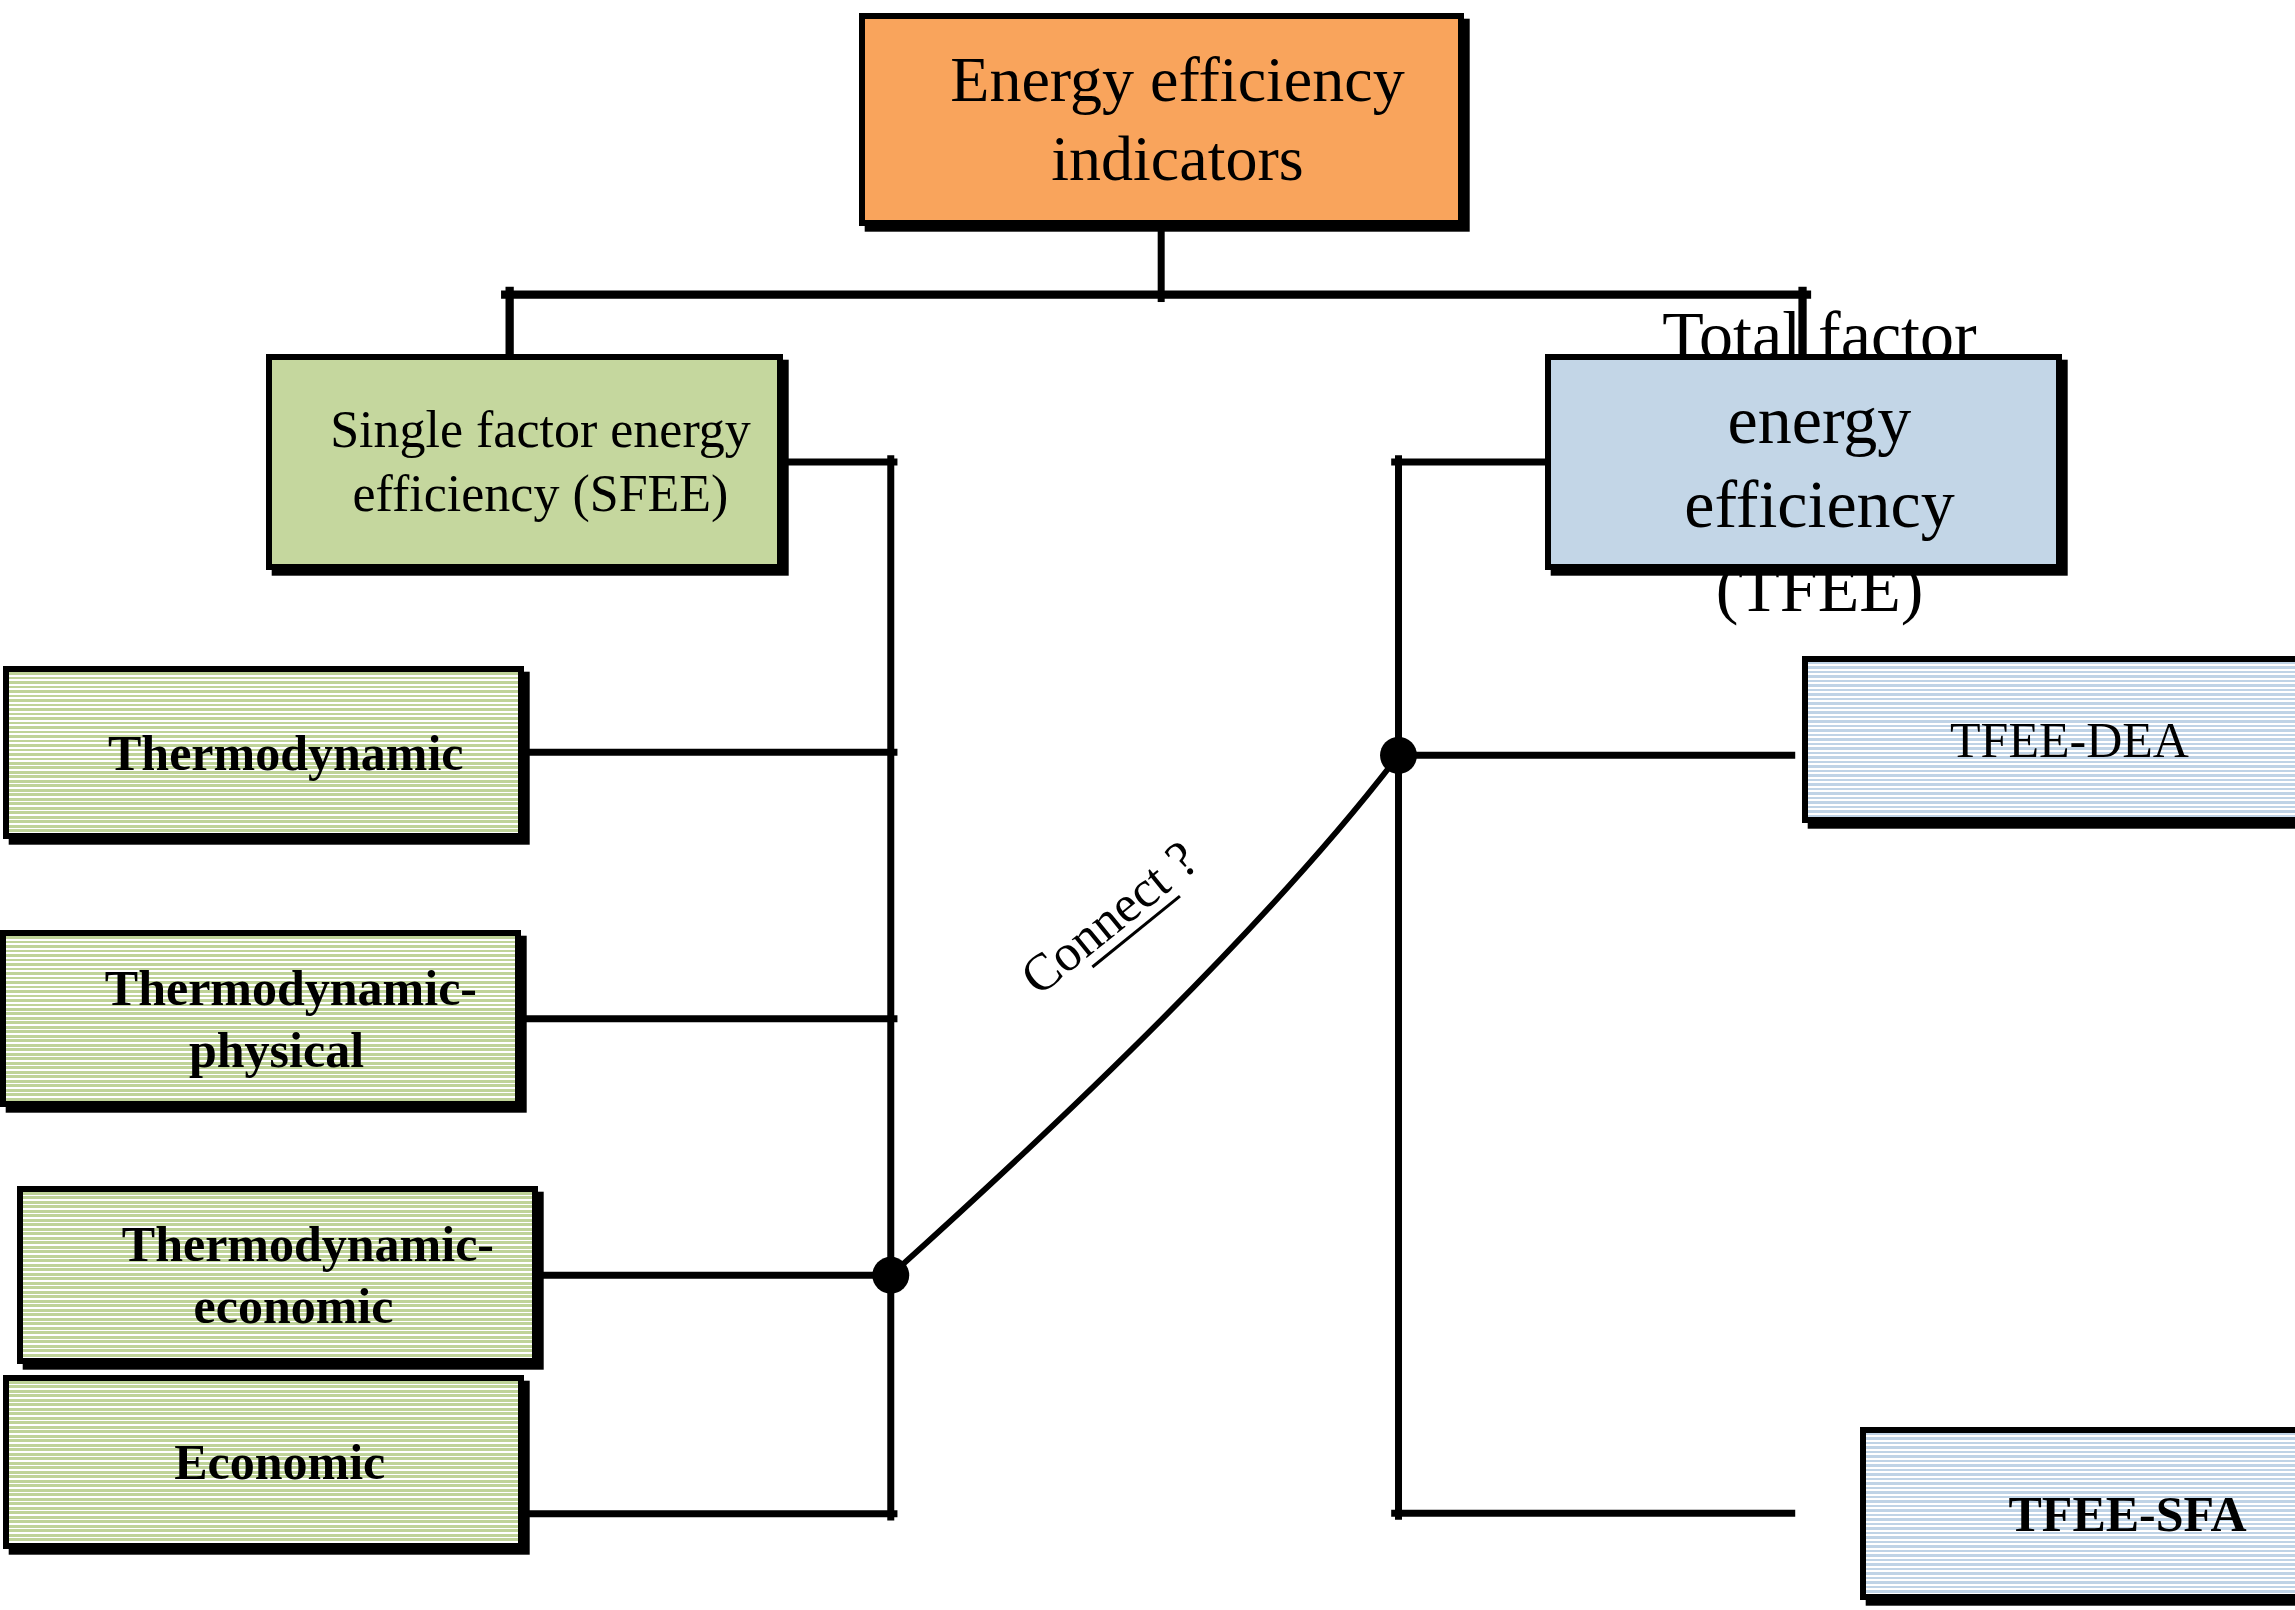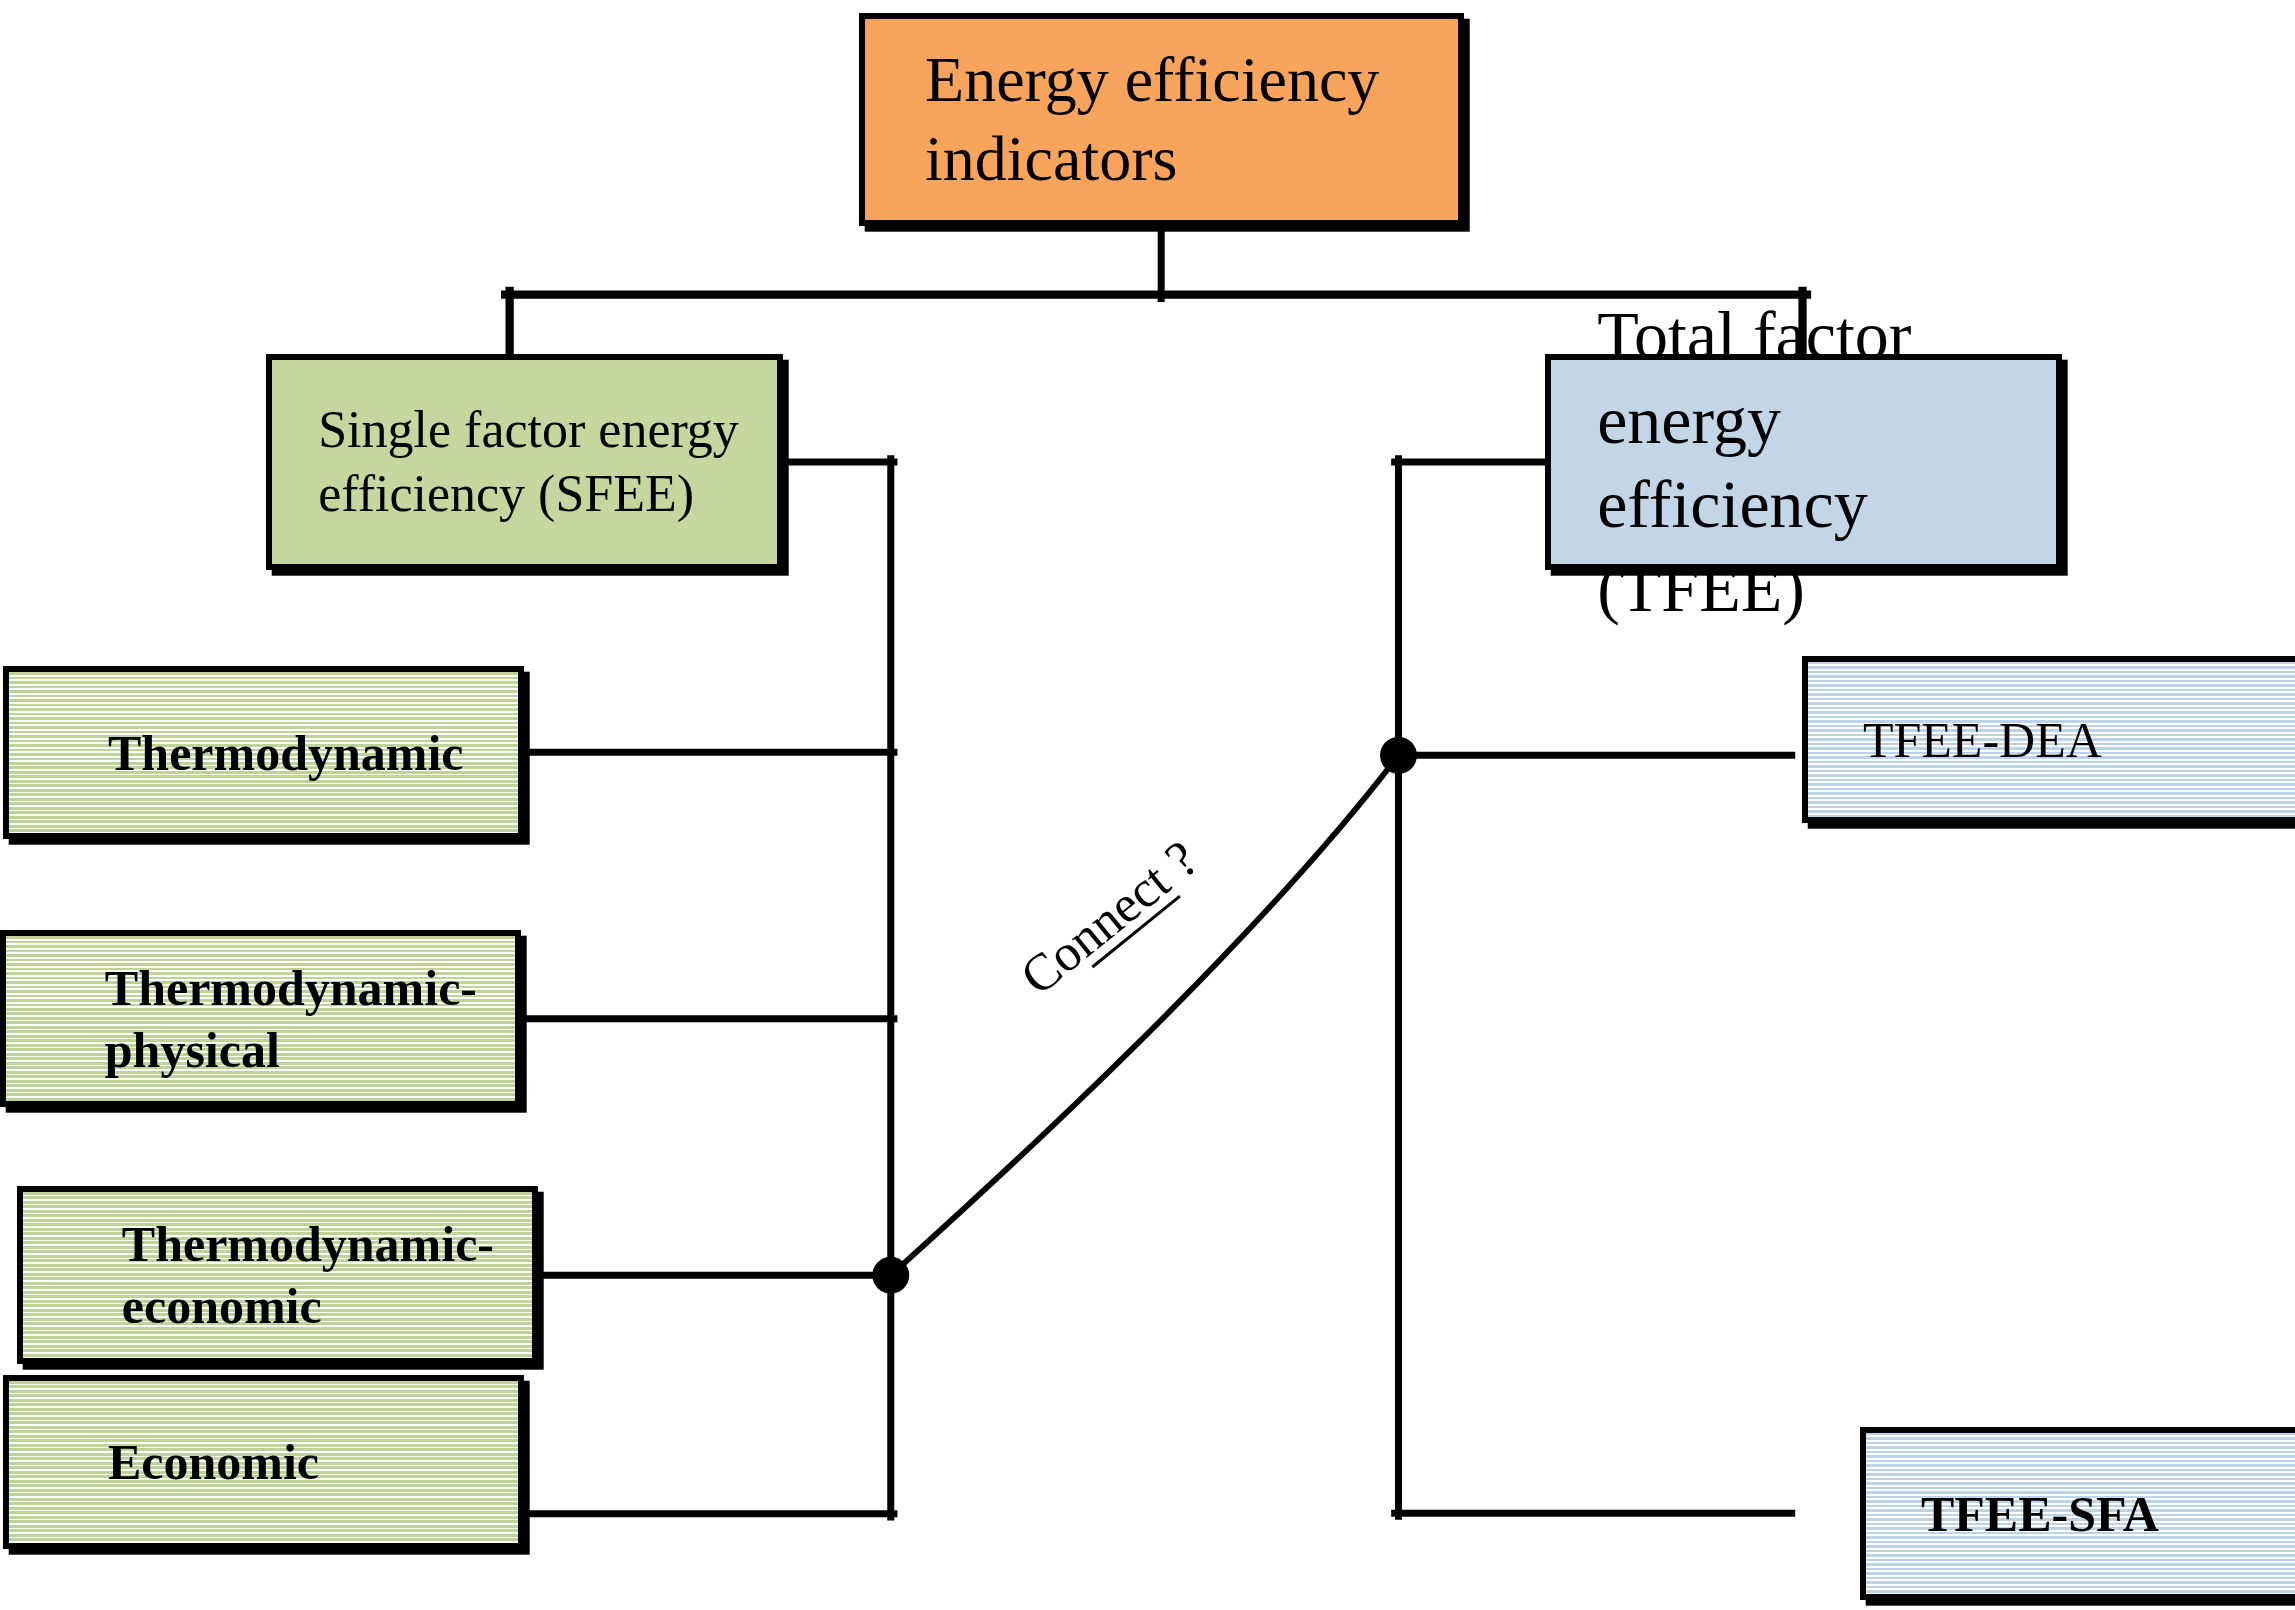--- a/index.html
+++ b/index.html
@@ -4,21 +4,21 @@
 <style>
   html,body{margin:0;padding:0;}
   body{
     width:2295px;height:1610px;position:relative;background:#ffffff;
     font-family:"Liberation Serif", serif;color:#000;overflow:hidden;
   }
   #lines{position:absolute;left:0;top:0;width:2295px;height:1610px;}
   .box{
     position:absolute;box-sizing:border-box;border:6.4px solid #000;
     box-shadow:5.7px 5.7px 0 0 #000;
-    display:flex;align-items:center;justify-content:center;text-align:left;padding-left:32px;
+    display:flex;align-items:center;justify-content:center;text-align:center;padding-left:32px;
   }
   .box .lbl{display:block;line-height:1.24;}
   #title-box{left:859px;top:12.7px;width:605px;height:213px;background:var(--title_fill);font-size:64px;}
   #title-box .lbl{width:90%;}
   #sfee-box{left:258px;top:354px;width:517px;height:216px;background:var(--sfee_fill);font-size:52px;margin-left:8px;}
   #sfee-box .lbl{width:94%;}
   #tfee-box{left:1545px;top:354px;width:517px;height:216px;background:var(--tfee_fill);font-size:68px;}
   #tfee-box .lbl{width:94%;}
   .pattern-green{
     background:repeating-linear-gradient(to bottom, var(--pattern_green) 0px 2.9px, #ffffff 2.9px 4.5px);

